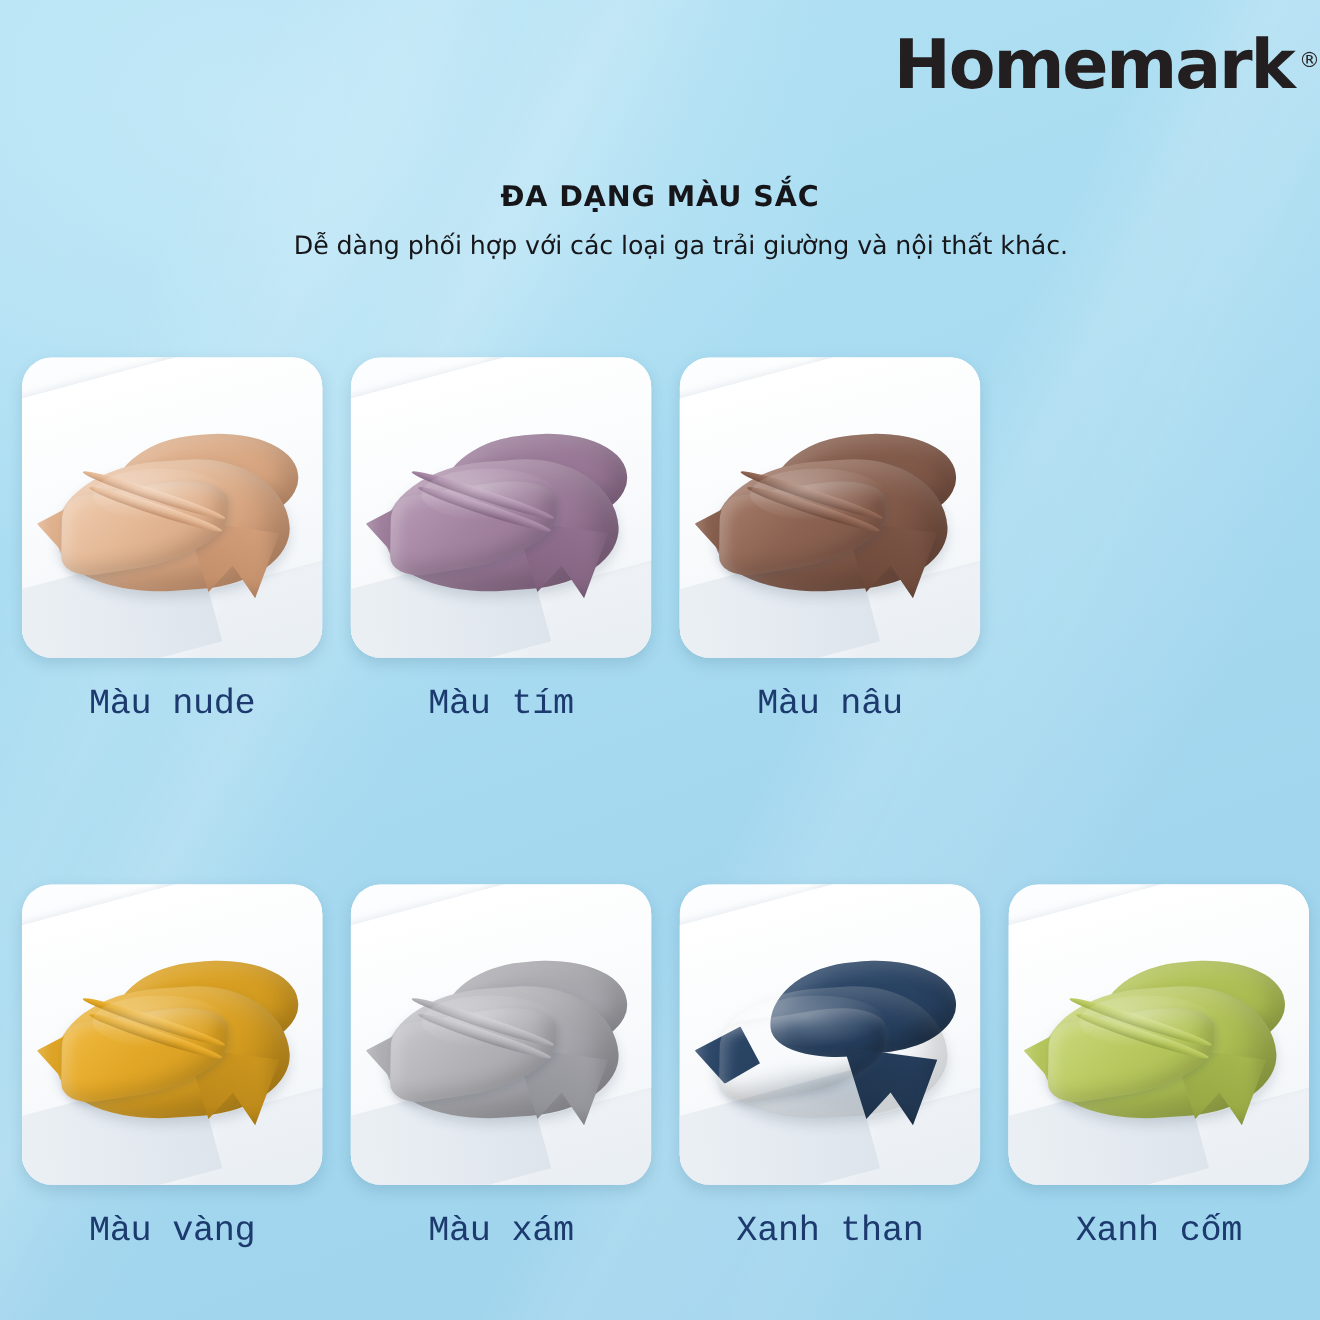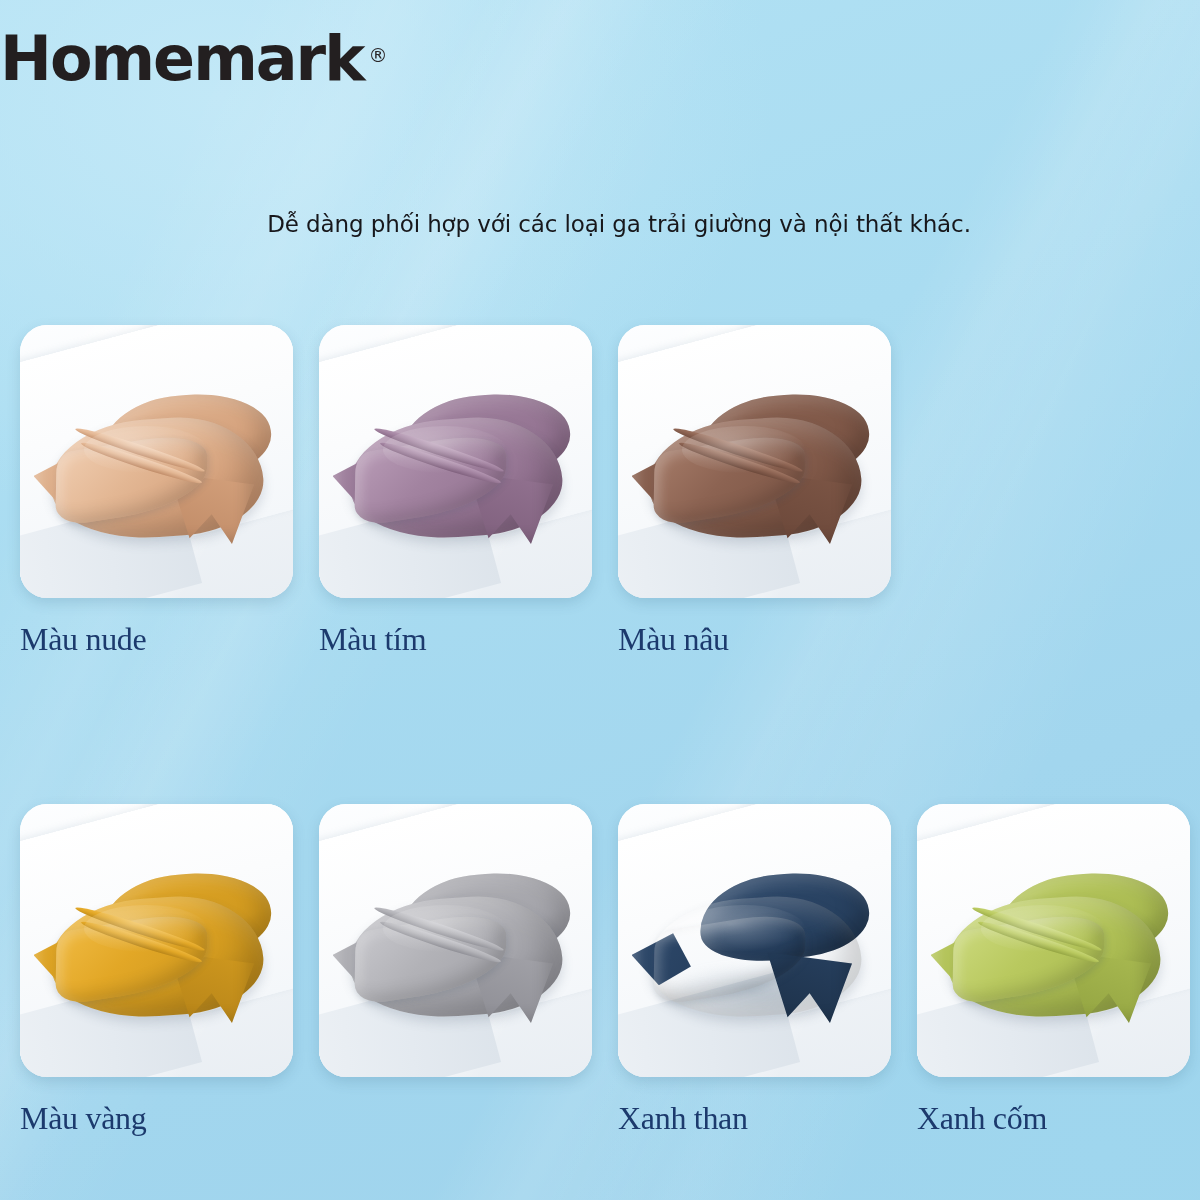--- a/index.html
+++ b/index.html
@@ -42,21 +42,21 @@
       linear-gradient(115deg,
         rgba(255,255,255,0) 60%,
         rgba(255,255,255,0.10) 67%,
         rgba(255,255,255,0) 75%);
     pointer-events:none;
   }
 
   
   .brand {
     position:absolute; top:28px; left:0; width:1200px;
-    text-align:left;
+    text-align:right;
   }
   .brand-word {
     display:inline-block;
     font-family:"DejaVu Sans", sans-serif;
     font-weight:bold;
     font-size:62px;
     letter-spacing:-2.0px;
     color:#231f20;
     line-height:1;
     vertical-align:middle;
@@ -224,36 +224,38 @@
     position:absolute;
     left:16%; top:6%;
     width:58%; height:40%;
     border-radius:50%;
     background:radial-gradient(ellipse at 40% 40%, rgba(255,255,255,0.30) 0%, rgba(255,255,255,0) 72%);
   }
 
   
   .label {
     margin-top:23px;
-    font-family:Liberation Serif, serif;
+    text-align:center;
+    font-family:Liberation Mono, monospace;
     font-size:32px;
     letter-spacing:-0.3px;
     color:#1c3a6d;
     white-space:nowrap;
   }
 </style>
 </head>
 <body>
 
 <div id="page">
 
   <div class="brand">
     <span class="brand-word">Homemark</span><span class="brand-reg">®</span>
   </div>
 
+  <div class="heading">ĐA DẠNG MÀU SẮC</div>
   <div class="subheading">Dễ dàng phối hợp với các loại ga trải giường và nội thất khác.</div>
 
   <div class="grid">
 
     <div class="row">
 
       <div class="cell">
         <div class="card">
           <div class="scene">
             <div class="wall"></div>
@@ -368,20 +370,21 @@
               <div class="p-body" style="background: linear-gradient(152deg, rgb(199, 199, 204) 0%, rgb(178, 178, 183) 34%, rgb(163, 163, 169) 66%, rgb(141, 141, 148) 100%);"></div>
               <div class="p-tail" style="background: linear-gradient(200deg, rgb(163, 163, 169) 0%, rgb(141, 141, 148) 100%);"></div>
               <div class="p-corner" style="background: linear-gradient(120deg, rgb(178, 178, 183) 0%, rgb(163, 163, 169) 100%);"></div>
               <div class="p-flap" style="background: linear-gradient(140deg, rgb(199, 199, 204) 0%, rgb(178, 178, 183) 48%, rgb(163, 163, 169) 100%);"></div>
               <div class="p-fold1" style="background: linear-gradient(rgb(199, 199, 204) 0%, rgb(178, 178, 183) 45%, rgb(141, 141, 148) 100%);"></div>
               <div class="p-fold2" style="background: linear-gradient(rgb(199, 199, 204) 0%, rgb(178, 178, 183) 45%, rgb(141, 141, 148) 100%);"></div>
               <div class="p-hl"></div>
             </div>
           </div>
         </div>
+        <div class="label">Màu xám</div>
       </div>
 
       <div class="cell">
         <div class="card">
           <div class="scene">
             <div class="wall"></div>
             <div class="streak"></div>
             <div class="streak2"></div>
             <div class="platform-top"></div>
             <div class="platform-face"></div>

